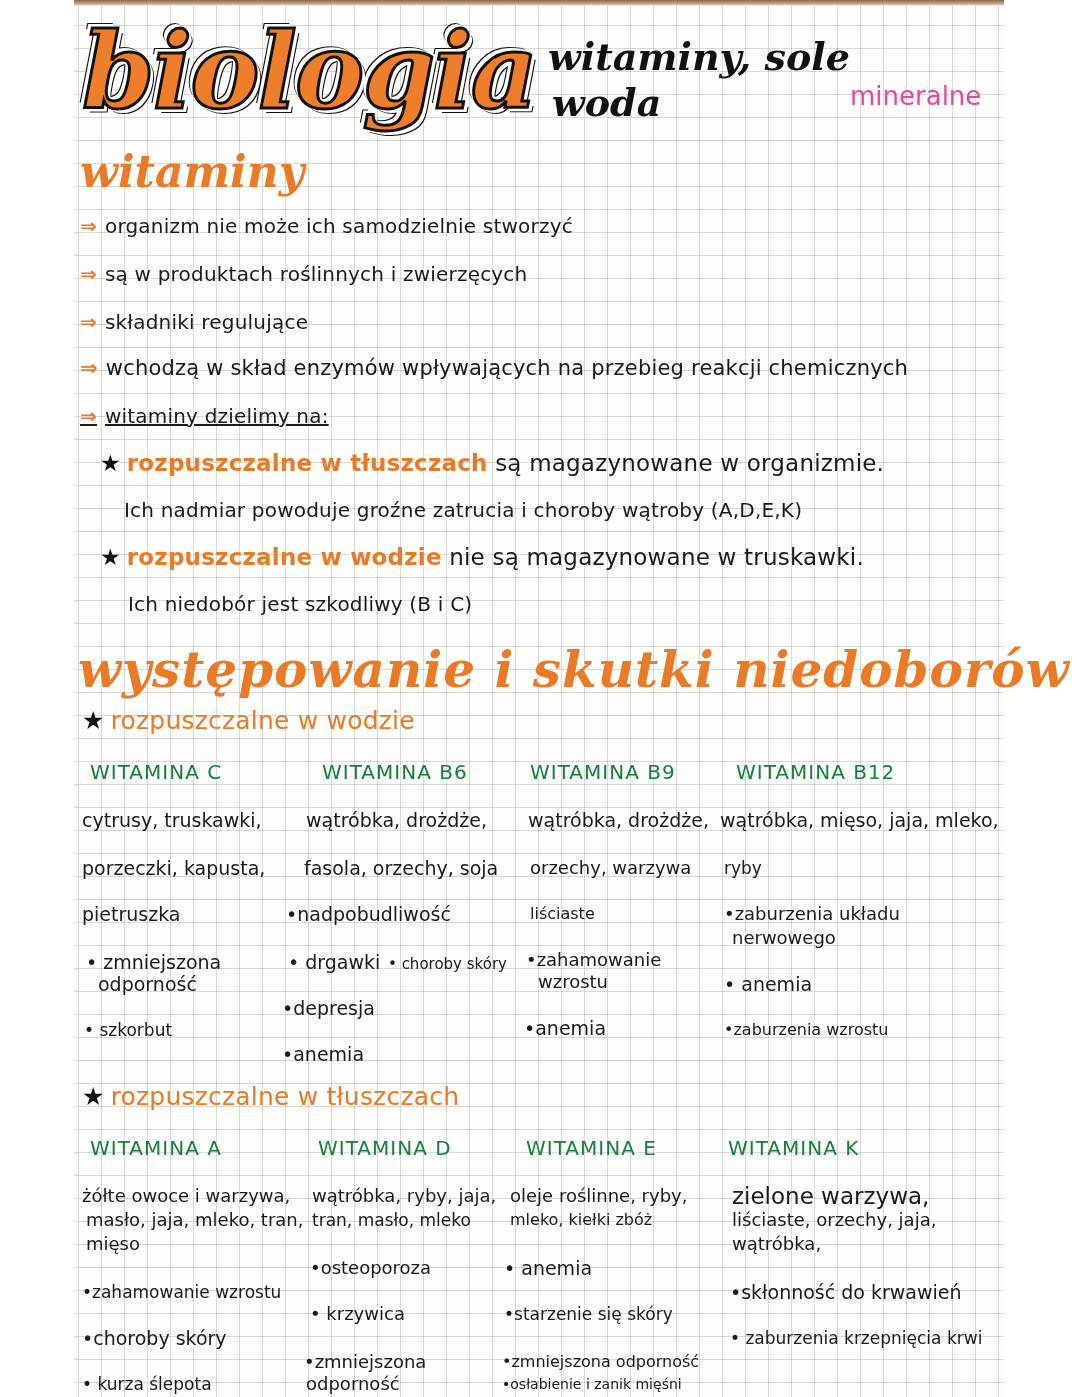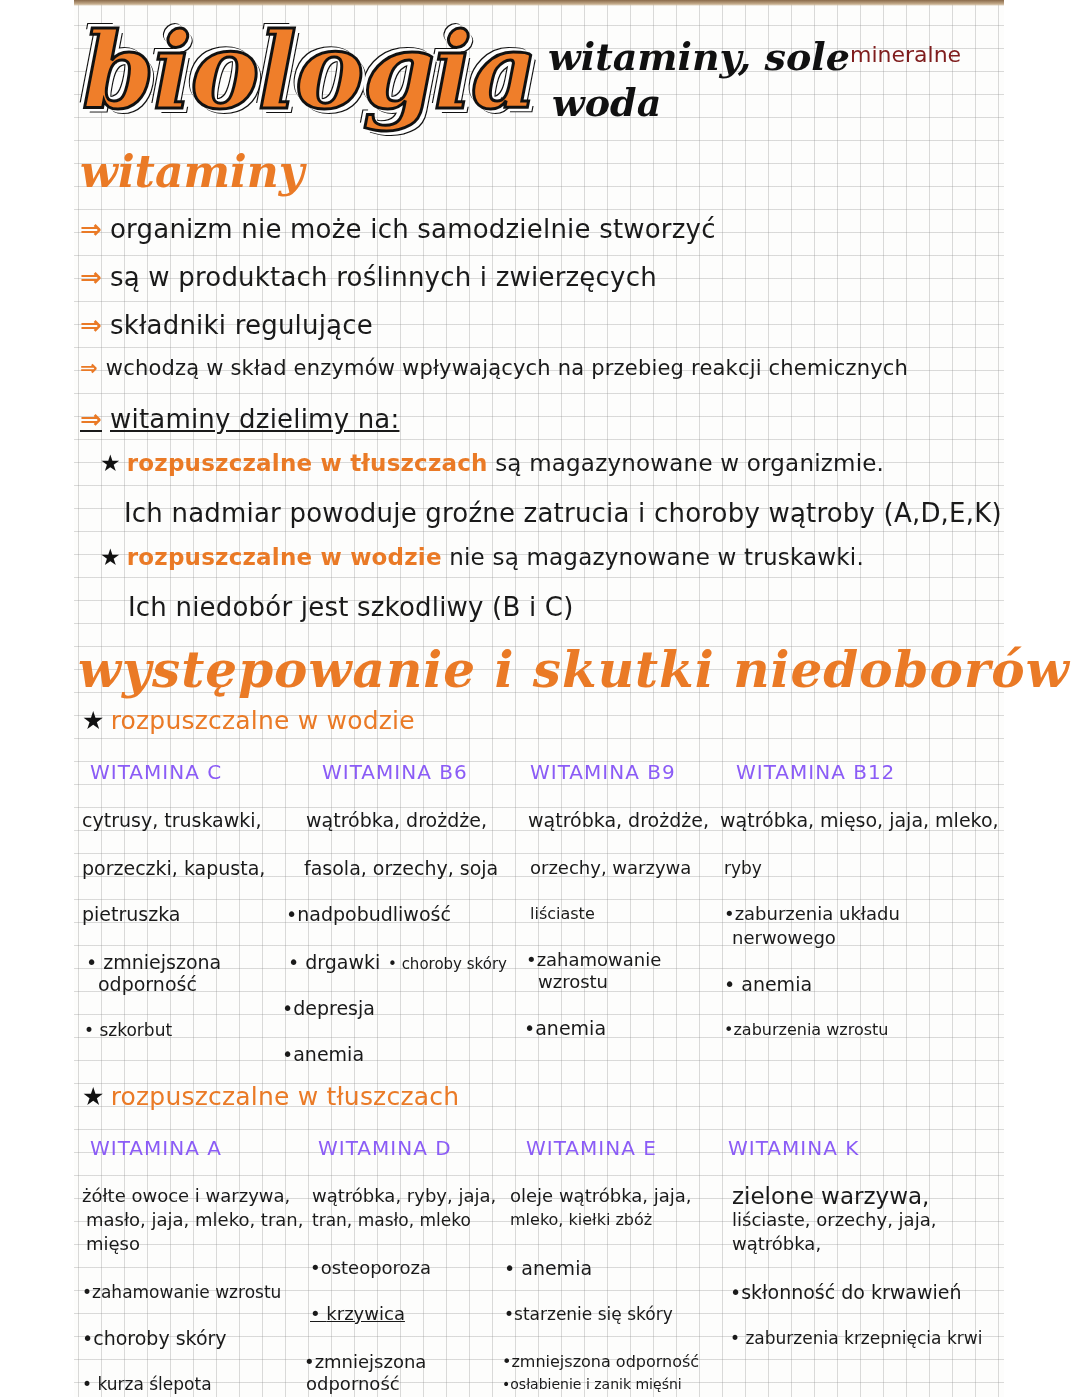--- a/index.html
+++ b/index.html
@@ -8,33 +8,33 @@
   .page { position:absolute; left:74px; top:0; width:930px; height:1397px;
           background-color:#fdfdfc;
           background-image:
             linear-gradient(to right, rgba(150,150,150,0.35) 1px, transparent 1px),
             linear-gradient(to bottom, rgba(150,150,150,0.35) 1px, transparent 1px);
           background-size:23px 23px; background-position:4px 2px; }
   .topband { position:absolute; left:74px; top:0; width:930px; height:6px;
              background:linear-gradient(to bottom,#8a6a4a,#c8b090 70%,transparent); }
   .abs { position:absolute; white-space:nowrap; }
   .orange { color:#ea7a26; }
-  .hand { font-family:"DejaVu Sans", sans-serif; font-size:26px; letter-spacing:0.2px; }
+  .hand { font-family:"DejaVu Sans", sans-serif; font-size:20px; letter-spacing:0.2px; }
   .title-biologia { left:76px; top:12px; font-family:"DejaVu Serif", serif; font-style:italic;
      font-weight:bold; font-size:104px; line-height:120px; color:#ef7e2a; letter-spacing:-2px;
      -webkit-text-stroke:3px #111;
      text-shadow: 0 0 0 #fff, 4px 4px 0 #fff, -4px -4px 0 #fff, 5px 5px 0 #111, -5px -5px 0 #111; 
      padding:0 6px; }
   .subtitle { font-family:"DejaVu Serif", serif; font-style:italic; font-weight:bold; font-size:38px; color:#111; }
-  .subtitle-small { font-family:"DejaVu Sans", sans-serif; font-size:22px; color:#7f1d1d; }
+  .subtitle-small { font-family:"DejaVu Sans", sans-serif; font-size:26px; color:#ec4899;margin-top:39px; }
   .section-title { font-family:"DejaVu Serif", serif; font-style:italic; font-weight:bold; color:#ea7a26; }
   .arrow { color:#ea7a26; font-weight:bold; margin-right:8px; }
   .star { color:#111; margin-right:6px; }
   .hl { color:#ea7a26; font-weight:bold; }
-  .vhead { font-size:20px; color:#8b5cf6; letter-spacing:1px; }
+  .vhead { font-size:20px; color:#15803d; letter-spacing:1px; }
   .cell { font-size:19px; line-height:24px; }
 </style>
 </head>
 <body>
 
 <div class="page"></div>
 <div class="topband"></div>
 
 <div class="abs title-biologia">biologia</div>
 <div class="abs subtitle" style="left:548px;top:34px;">witaminy, sole</div>
@@ -112,25 +112,25 @@
 <div class="abs cell" style="left:82px;top:1184px;font-size:18px;">żółte owoce i warzywa,</div>
 <div class="abs cell" style="left:86px;top:1208px;font-size:18px;">masło, jaja, mleko, tran,</div>
 <div class="abs cell" style="left:86px;top:1232px;font-size:18px;">mięso</div>
 <div class="abs cell" style="left:82px;top:1280px;font-size:17px;">•<span>zahamowanie wzrostu</span></div>
 <div class="abs cell" style="left:82px;top:1326px;">•<span>choroby skóry</span></div>
 <div class="abs cell" style="left:82px;top:1372px;font-size:17px;">• <span>kurza ślepota</span></div>
 
 <div class="abs cell" style="left:312px;top:1184px;font-size:18px;">wątróbka, ryby, jaja,</div>
 <div class="abs cell" style="left:312px;top:1208px;font-size:17px;">tran, masło, mleko</div>
 <div class="abs cell" style="left:310px;top:1256px;font-size:18px;">•<span>osteoporoza</span></div>
-<div class="abs cell" style="left:310px;top:1302px;font-size:18px;text-decoration:underline;">• <span>krzywica</span></div>
+<div class="abs cell" style="left:310px;top:1302px;font-size:18px;">• <span>krzywica</span></div>
 <div class="abs cell" style="left:304px;top:1350px;font-size:18px;">•<span>zmniejszona</span></div>
 <div class="abs cell" style="left:306px;top:1372px;font-size:18px;">odporność</div>
 
-<div class="abs cell" style="left:510px;top:1184px;font-size:18px;">oleje wątróbka, jaja,</div>
+<div class="abs cell" style="left:510px;top:1184px;font-size:18px;">oleje roślinne, ryby,</div>
 <div class="abs cell" style="left:510px;top:1208px;font-size:16px;">mleko, kiełki zbóż</div>
 <div class="abs cell" style="left:504px;top:1256px;font-size:19px;">• <span>anemia</span></div>
 <div class="abs cell" style="left:504px;top:1302px;font-size:17px;">•<span>starzenie się skóry</span></div>
 <div class="abs cell" style="left:502px;top:1350px;font-size:16px;">•<span>zmniejszona odporność</span></div>
 <div class="abs cell" style="left:502px;top:1372px;font-size:14px;">•<span>osłabienie i zanik mięśni</span></div>
 
 <div class="abs cell" style="left:732px;top:1184px;font-size:23px;">zielone warzywa,</div>
 <div class="abs cell" style="left:732px;top:1208px;font-size:18px;">liściaste, orzechy, jaja,</div>
 <div class="abs cell" style="left:732px;top:1232px;font-size:18px;">wątróbka,</div>
 <div class="abs cell" style="left:730px;top:1280px;font-size:19px;">•<span>skłonność do krwawień</span></div>

